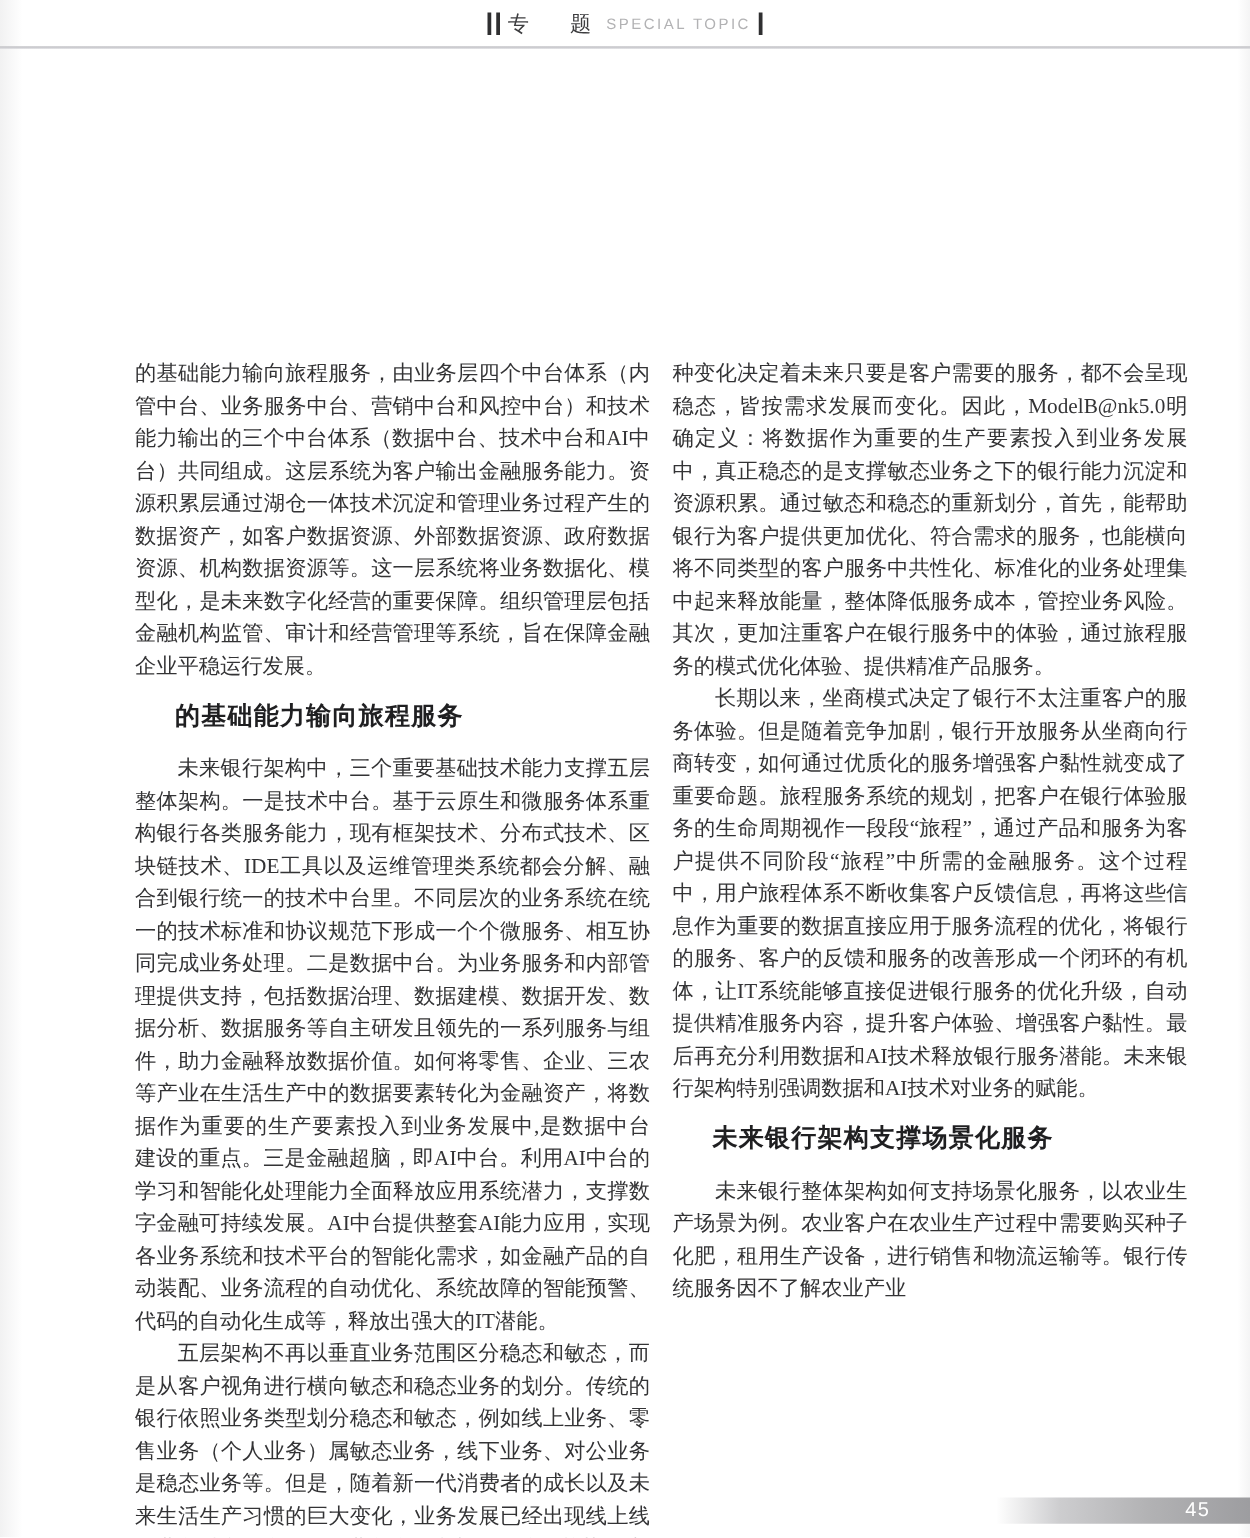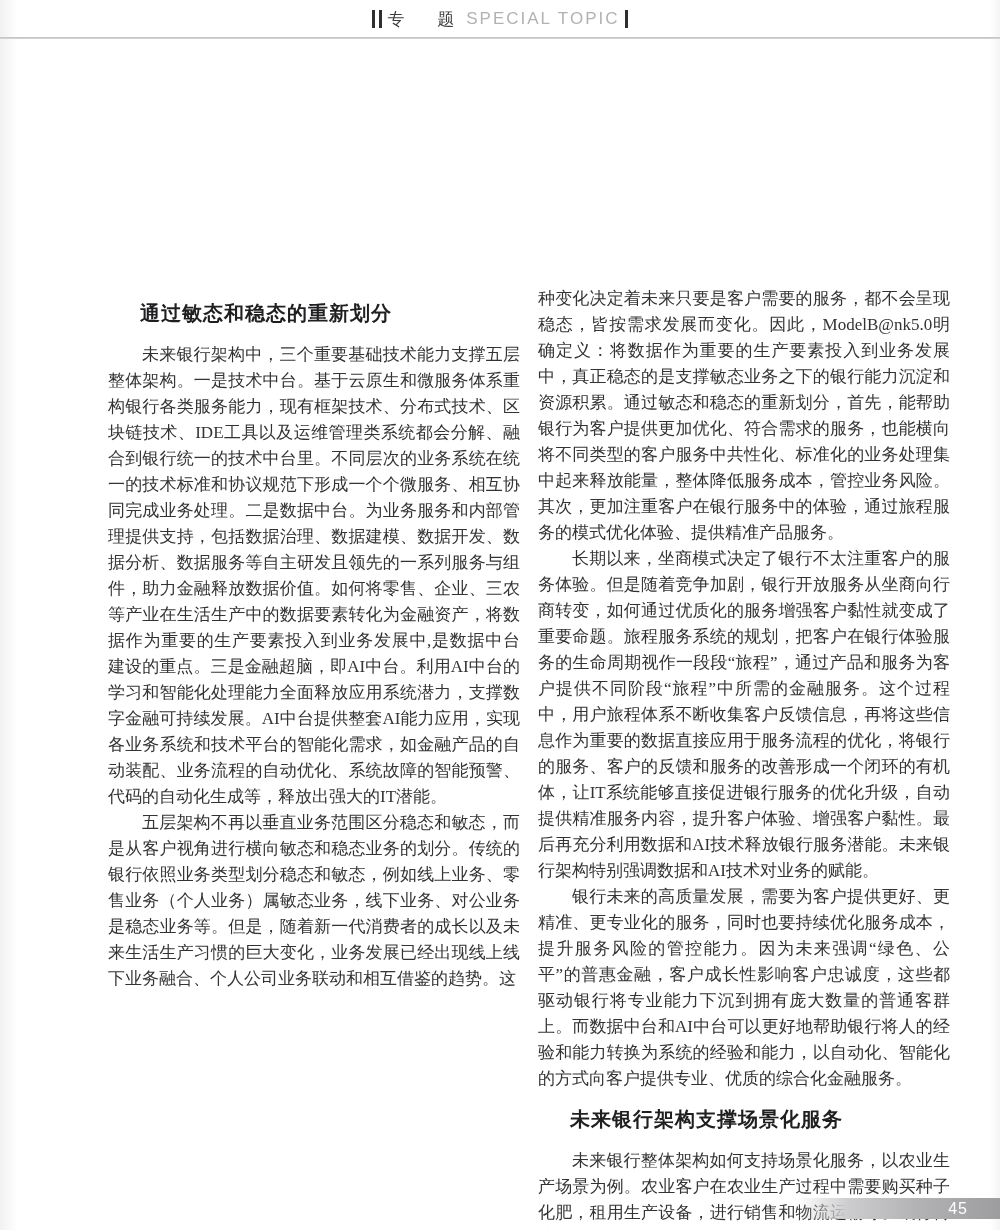--- a/index.html
+++ b/index.html
@@ -44,21 +44,21 @@
   .header-cn {
     font-family: "Liberation Sans", "DejaVu Sans", sans-serif;
     font-size: 17px;
     color: #3d3d3f;
     letter-spacing: 14px;
     font-weight: 500;
     white-space: nowrap;
   }
   .header-en {
     font-family: "Liberation Sans", "DejaVu Sans", sans-serif;
-    font-size: 17px;
+    font-size: 12px;
     color: #b2b2b4;
     letter-spacing: 2px;
     white-space: nowrap;
     margin-left: -8px;
   }
   .top-rule {
     position: absolute;
     top: 37px; left: 0; right: 0;
     height: 2px;
     background: linear-gradient(180deg, #c2c2c6, #d6d6da);
@@ -134,29 +134,29 @@
     <span class="bar-group">
       <span class="vbar"></span>
     </span>
   </header>
 
   <div class="top-rule"></div>
 
   <main class="columns">
 
     <section class="col">
-      <h2>通过敏态和稳态的重新划分</h2>
+      <p class="noindent">的基础能力输向旅程服务，由业务层四个中台体系（内管中台、业务服务中台、营销中台和风控中台）和技术能力输出的三个中台体系（数据中台、技术中台和AI中台）共同组成。这层系统为客户输出金融服务能力。资源积累层通过湖仓一体技术沉淀和管理业务过程产生的数据资产，如客户数据资源、外部数据资源、政府数据资源、机构数据资源等。这一层系统将业务数据化、模型化，是未来数字化经营的重要保障。组织管理层包括金融机构监管、审计和经营管理等系统，旨在保障金融企业平稳运行发展。</p>
+      <h2>的基础能力输向旅程服务</h2>
       <p>未来银行架构中，三个重要基础技术能力支撑五层整体架构。一是技术中台。基于云原生和微服务体系重构银行各类服务能力，现有框架技术、分布式技术、区块链技术、IDE工具以及运维管理类系统都会分解、融合到银行统一的技术中台里。不同层次的业务系统在统一的技术标准和协议规范下形成一个个微服务、相互协同完成业务处理。二是数据中台。为业务服务和内部管理提供支持，包括数据治理、数据建模、数据开发、数据分析、数据服务等自主研发且领先的一系列服务与组件，助力金融释放数据价值。如何将零售、企业、三农等产业在生活生产中的数据要素转化为金融资产，将数据作为重要的生产要素投入到业务发展中,是数据中台建设的重点。三是金融超脑，即AI中台。利用AI中台的学习和智能化处理能力全面释放应用系统潜力，支撑数字金融可持续发展。AI中台提供整套AI能力应用，实现各业务系统和技术平台的智能化需求，如金融产品的自动装配、业务流程的自动优化、系统故障的智能预警、代码的自动化生成等，释放出强大的IT潜能。</p>
       <p>五层架构不再以垂直业务范围区分稳态和敏态，而是从客户视角进行横向敏态和稳态业务的划分。传统的银行依照业务类型划分稳态和敏态，例如线上业务、零售业务（个人业务）属敏态业务，线下业务、对公业务是稳态业务等。但是，随着新一代消费者的成长以及未来生活生产习惯的巨大变化，业务发展已经出现线上线下业务融合、个人公司业务联动和相互借鉴的趋势。这</p>
     </section>
 
     <section class="col">
       <p class="noindent">种变化决定着未来只要是客户需要的服务，都不会呈现稳态，皆按需求发展而变化。因此，ModelB@nk5.0明确定义：将数据作为重要的生产要素投入到业务发展中，真正稳态的是支撑敏态业务之下的银行能力沉淀和资源积累。通过敏态和稳态的重新划分，首先，能帮助银行为客户提供更加优化、符合需求的服务，也能横向将不同类型的客户服务中共性化、标准化的业务处理集中起来释放能量，整体降低服务成本，管控业务风险。其次，更加注重客户在银行服务中的体验，通过旅程服务的模式优化体验、提供精准产品服务。</p>
       <p>长期以来，坐商模式决定了银行不太注重客户的服务体验。但是随着竞争加剧，银行开放服务从坐商向行商转变，如何通过优质化的服务增强客户黏性就变成了重要命题。旅程服务系统的规划，把客户在银行体验服务的生命周期视作一段段“旅程”，通过产品和服务为客户提供不同阶段“旅程”中所需的金融服务。这个过程中，用户旅程体系不断收集客户反馈信息，再将这些信息作为重要的数据直接应用于服务流程的优化，将银行的服务、客户的反馈和服务的改善形成一个闭环的有机体，让IT系统能够直接促进银行服务的优化升级，自动提供精准服务内容，提升客户体验、增强客户黏性。最后再充分利用数据和AI技术释放银行服务潜能。未来银行架构特别强调数据和AI技术对业务的赋能。</p>
-      <p>银行未来的高质量发展，需要为客户提供更好、更精准、更专业化的服务，同时也要持续优化服务成本，提升服务风险的管控能力。因为未来强调“绿色、公平”的普惠金融，客户成长性影响客户忠诚度，这些都驱动银行将专业能力下沉到拥有庞大数量的普通客群上。而数据中台和AI中台可以更好地帮助银行将人的经验和能力转换为系统的经验和能力，以自动化、智能化的方式向客户提供专业、优质的综合化金融服务。</p>
       <h2>未来银行架构支撑场景化服务</h2>
       <p>未来银行整体架构如何支持场景化服务，以农业生产场景为例。农业客户在农业生产过程中需要购买种子化肥，租用生产设备，进行销售和物流运输等。银行传统服务因不了解农业产业</p>
     </section>
 
   </main>
 
   <div class="page-number-bar">
     <span>45</span>
   </div>
 

